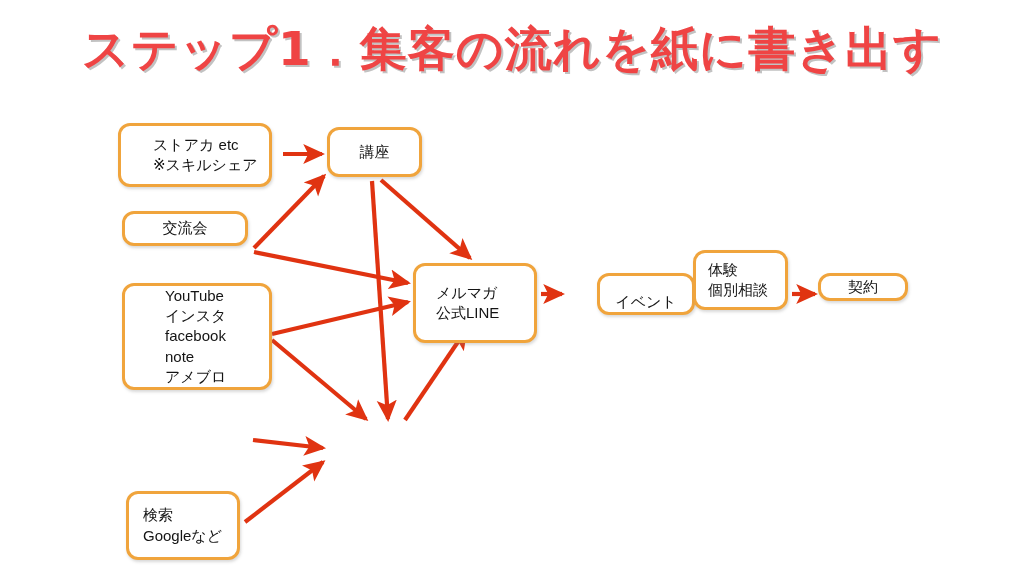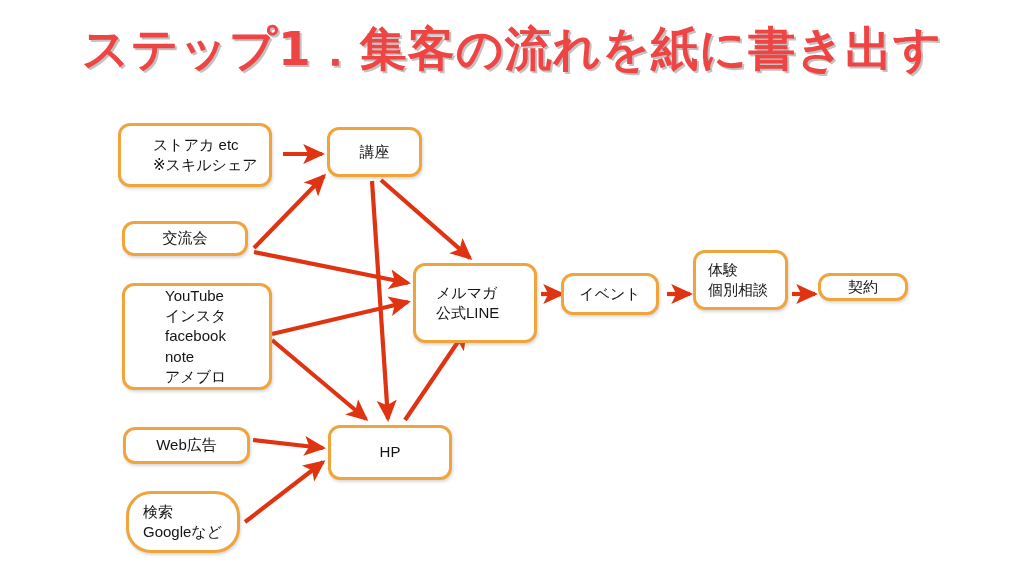--- a/index.html
+++ b/index.html
@@ -105,51 +105,45 @@
 
   <div class="node left" style="left:118px; top:123px; width:154px; height:64px;">
     <span class="nlabel">ストアカ etc
 ※スキルシェア</span>
   </div>
 
   <div class="node center" style="left:327px; top:127px; width:95px; height:50px;">
     <span class="nlabel">講座</span>
   </div>
 
-  <div class="node center" style="left:122px; top:221px; width:126px; height:35px;">
+  <div class="node center" style="left:122px; top:211px; width:126px; height:35px;">
     <span class="nlabel">交流会</span>
   </div>
 
   <div class="node left" style="left:122px; top:283px; width:150px; height:107px; padding-left:40px;">
     <span class="nlabel">YouTube
 インスタ
 facebook
 note
 アメブロ</span>
   </div>
 
-  <div class="node center" style="left:123px; top:427px; width:127px; height:37px;">
-    <span class="nlabel">Web広告</span>
-  </div>
 
-  <div class="node left" style="left:126px; top:491px; width:114px; height:62px; padding-left:14px;border-radius:25px;">
+  <div class="node left" style="left:126px; top:491px; width:114px; height:69px; padding-left:14px;">
     <span class="nlabel">検索
 Googleなど</span>
   </div>
 
-  <div class="node center" style="left:328px; top:425px; width:124px; height:55px;">
-    <span class="nlabel">HP</span>
-  </div>
 
   <div class="node left" style="left:413px; top:263px; width:124px; height:80px; padding-left:20px;">
     <span class="nlabel">メルマガ
 公式LINE</span>
   </div>
 
-  <div class="node center" style="left:561px; top:273px; width:98px; height:42px;">
+  <div class="node center" style="left:597px; top:273px; width:98px; height:42px;align-items:flex-end;">
     <span class="nlabel">イベント</span>
   </div>
 
   <div class="node left" style="left:693px; top:250px; width:95px; height:60px; padding-left:12px;">
     <span class="nlabel">体験
 個別相談</span>
   </div>
 
   <div class="node center" style="left:818px; top:273px; width:90px; height:28px;">
     <span class="nlabel">契約</span>

